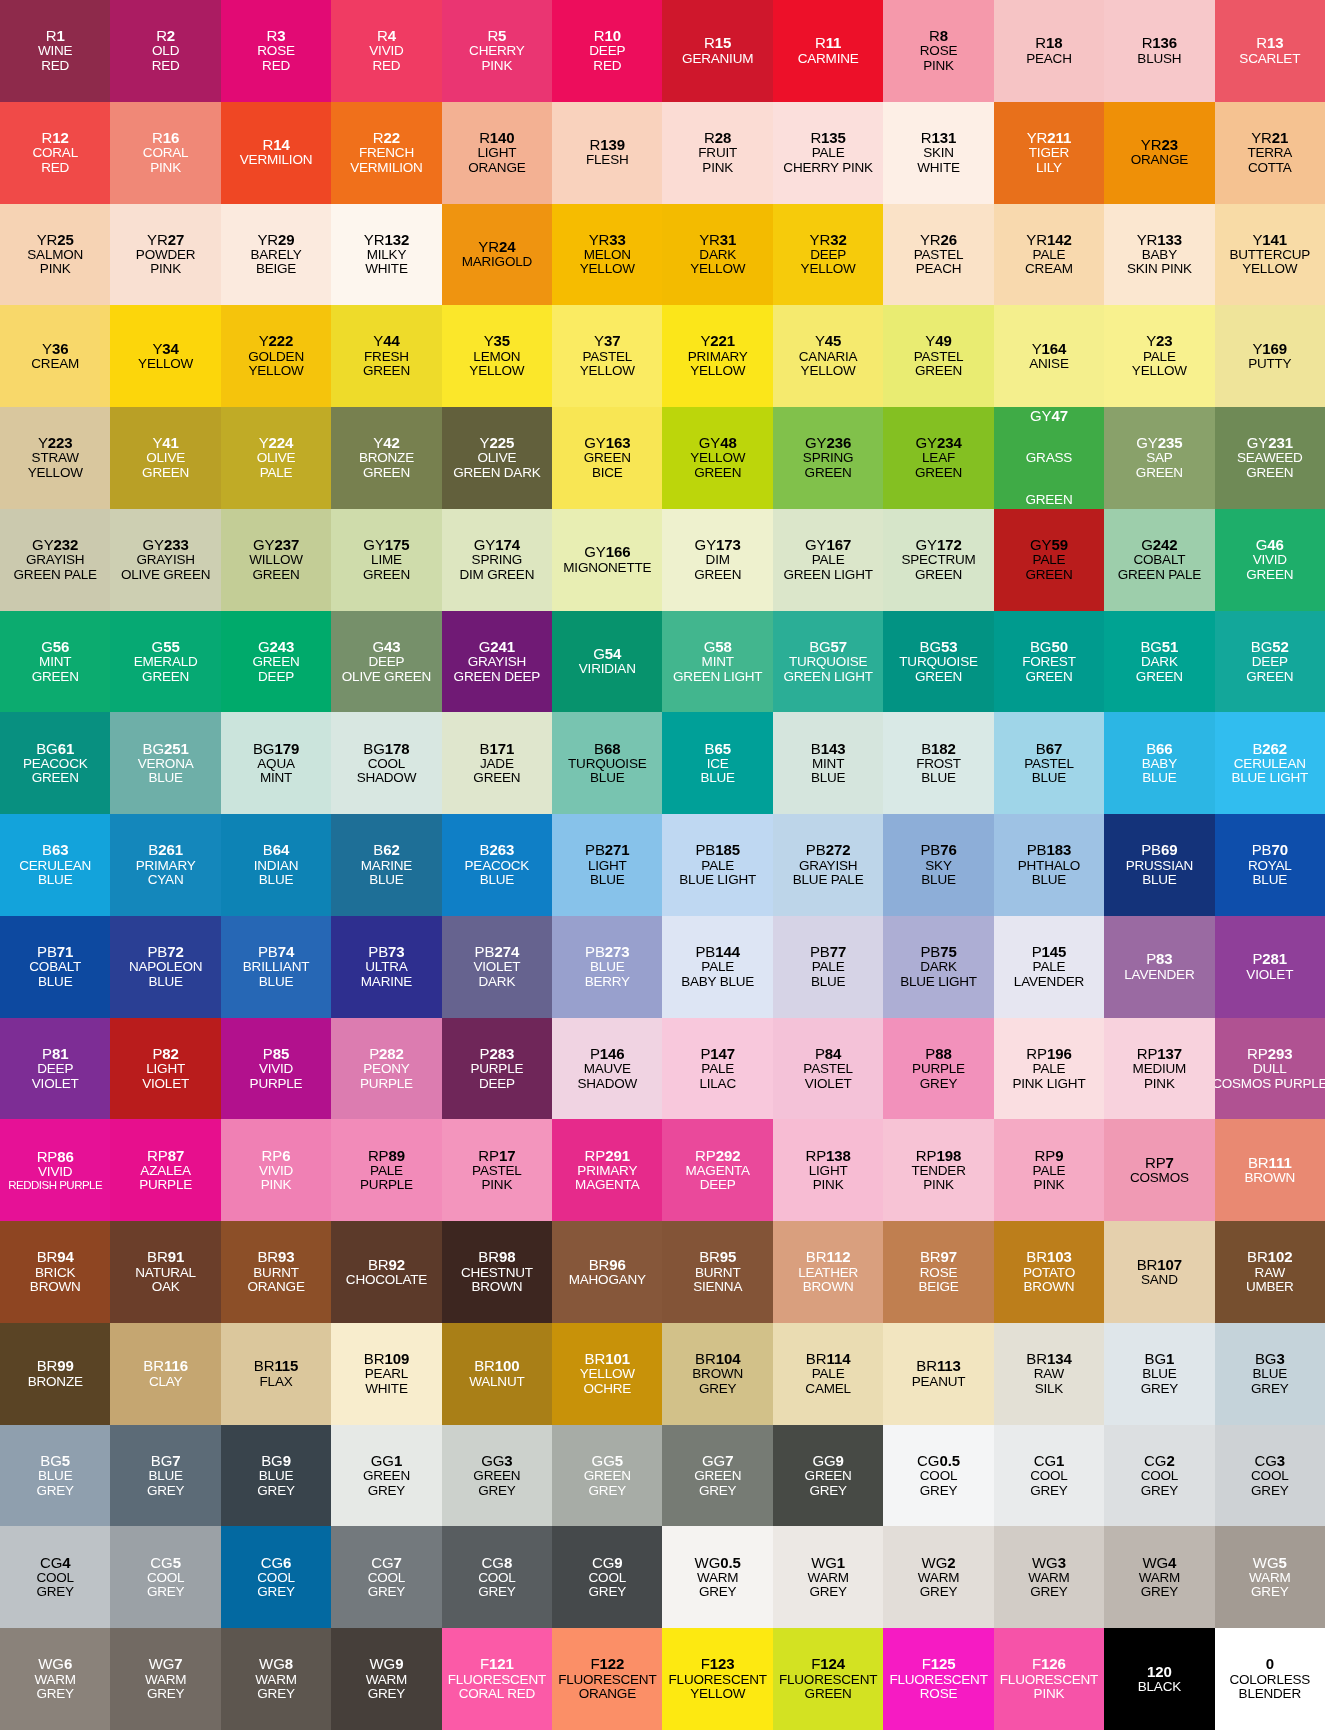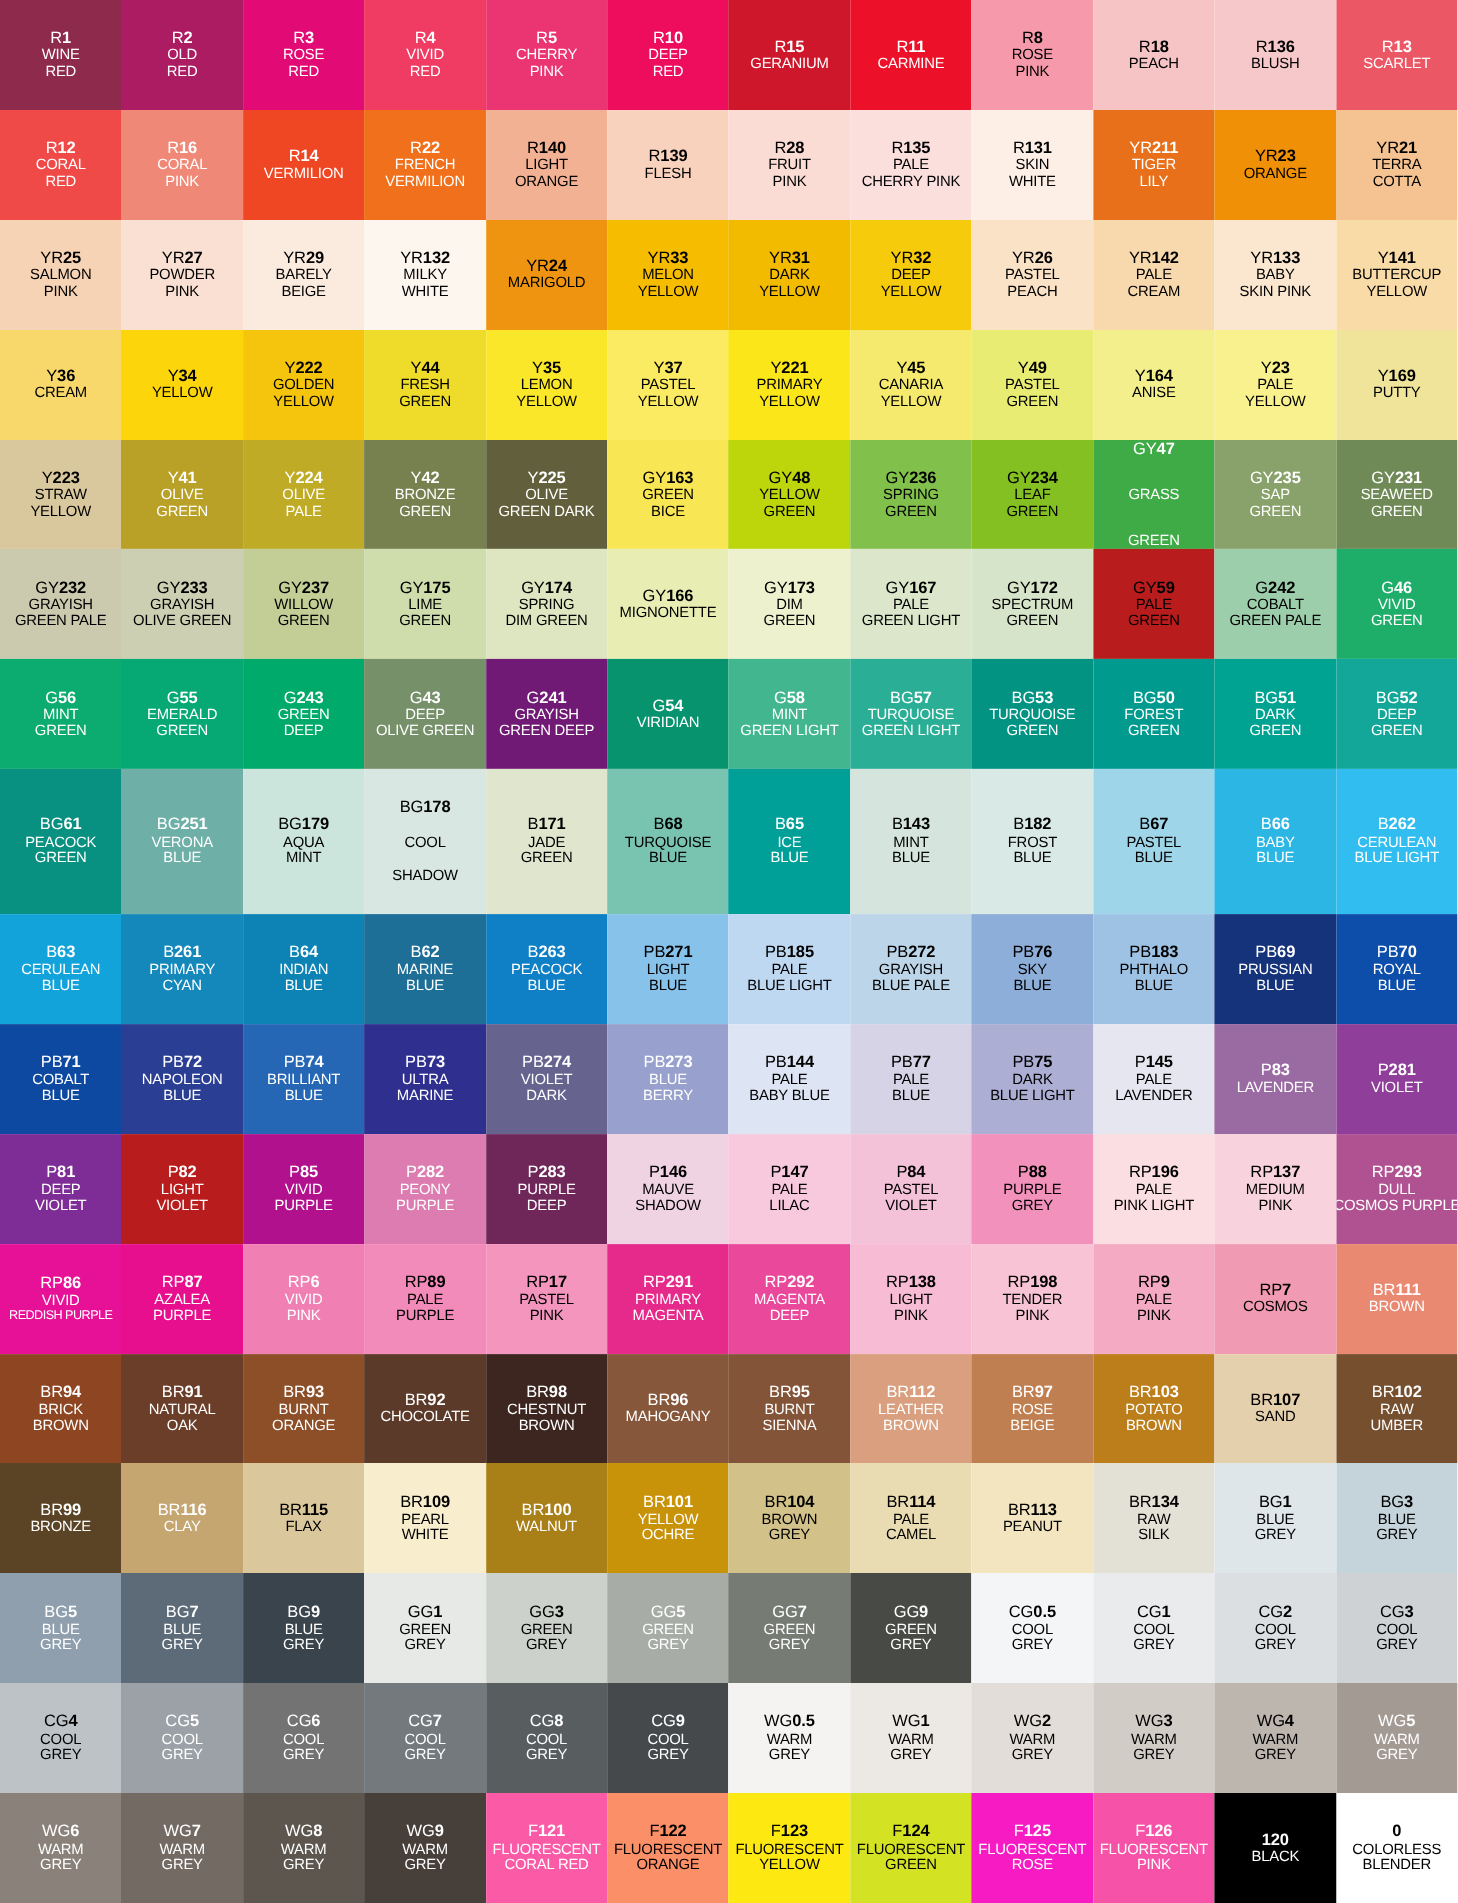--- a/index.html
+++ b/index.html
@@ -459,21 +459,21 @@
     <div class="swatch light-text" style="background: rgb(110, 175, 168);">
       <div class="code"><span>BG</span><b>251</b></div>
       <div class="nm">VERONA</div>
       <div class="nm">BLUE</div>
     </div>
     <div class="swatch dark-text" style="background: rgb(203, 228, 220);">
       <div class="code"><span>BG</span><b>179</b></div>
       <div class="nm">AQUA</div>
       <div class="nm">MINT</div>
     </div>
-    <div class="swatch dark-text" style="background: rgb(216, 231, 225); gap: 16px;">
+    <div class="swatch dark-text" style="background: rgb(216, 231, 225);">
       <div class="code"><span>BG</span><b>178</b></div>
       <div class="nm">COOL</div>
       <div class="nm">SHADOW</div>
     </div>
     <div class="swatch dark-text" style="background: rgb(223, 230, 205);">
       <div class="code"><span>B</span><b>171</b></div>
       <div class="nm">JADE</div>
       <div class="nm">GREEN</div>
     </div>
     <div class="swatch dark-text" style="background: rgb(120, 196, 176);">
@@ -922,21 +922,21 @@
     <div class="swatch dark-text" style="background: rgb(189, 194, 198);">
       <div class="code"><span>CG</span><b>4</b></div>
       <div class="nm">COOL</div>
       <div class="nm">GREY</div>
     </div>
     <div class="swatch light-text" style="background: rgb(155, 161, 166);">
       <div class="code"><span>CG</span><b>5</b></div>
       <div class="nm">COOL</div>
       <div class="nm">GREY</div>
     </div>
-    <div class="swatch light-text" style="background: #737373; text-align: center;">
+    <div class="swatch light-text" style="background: #0369a1; text-align: center;">
       <div class="code"><span>CG</span><b>6</b></div>
       <div class="nm">COOL</div>
       <div class="nm">GREY</div>
     </div>
     <div class="swatch light-text" style="background: rgb(115, 121, 125);">
       <div class="code"><span>CG</span><b>7</b></div>
       <div class="nm">COOL</div>
       <div class="nm">GREY</div>
     </div>
     <div class="swatch light-text" style="background: rgb(88, 93, 96);">

